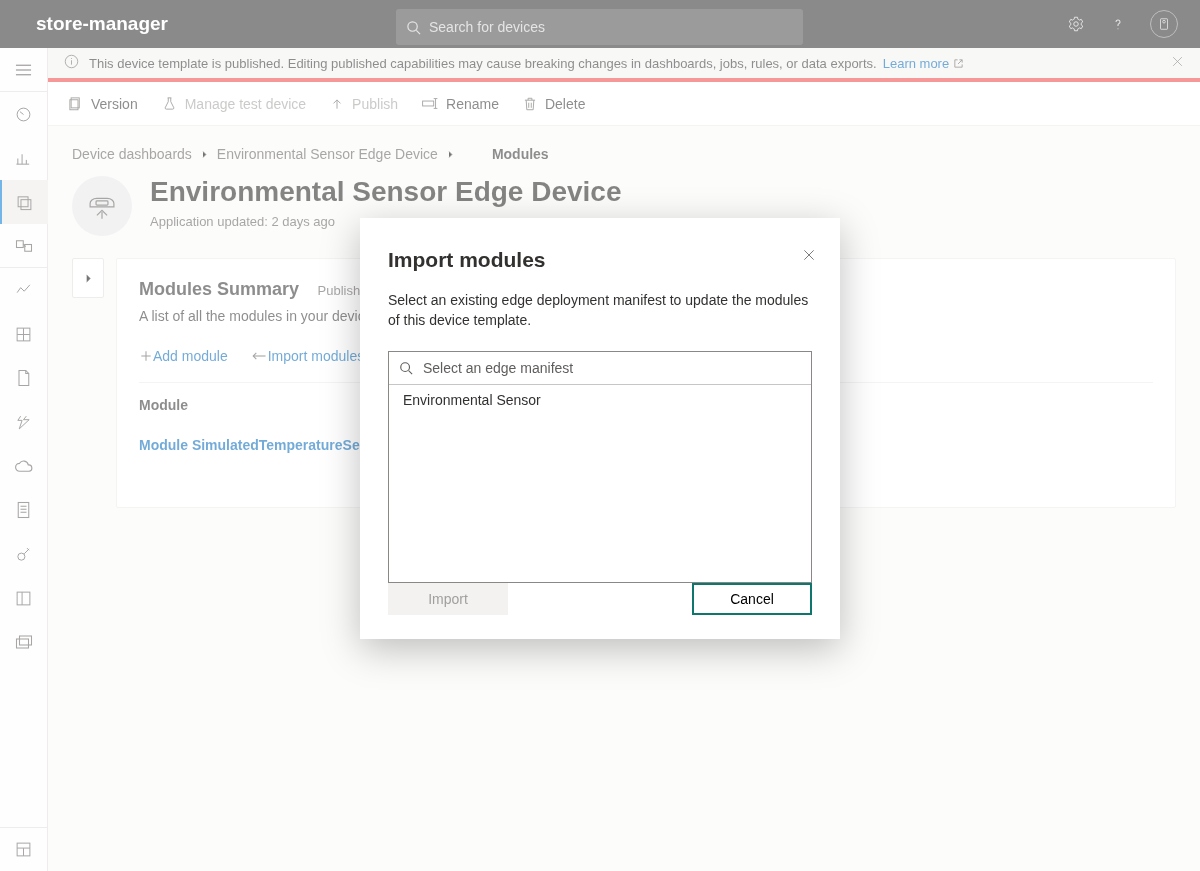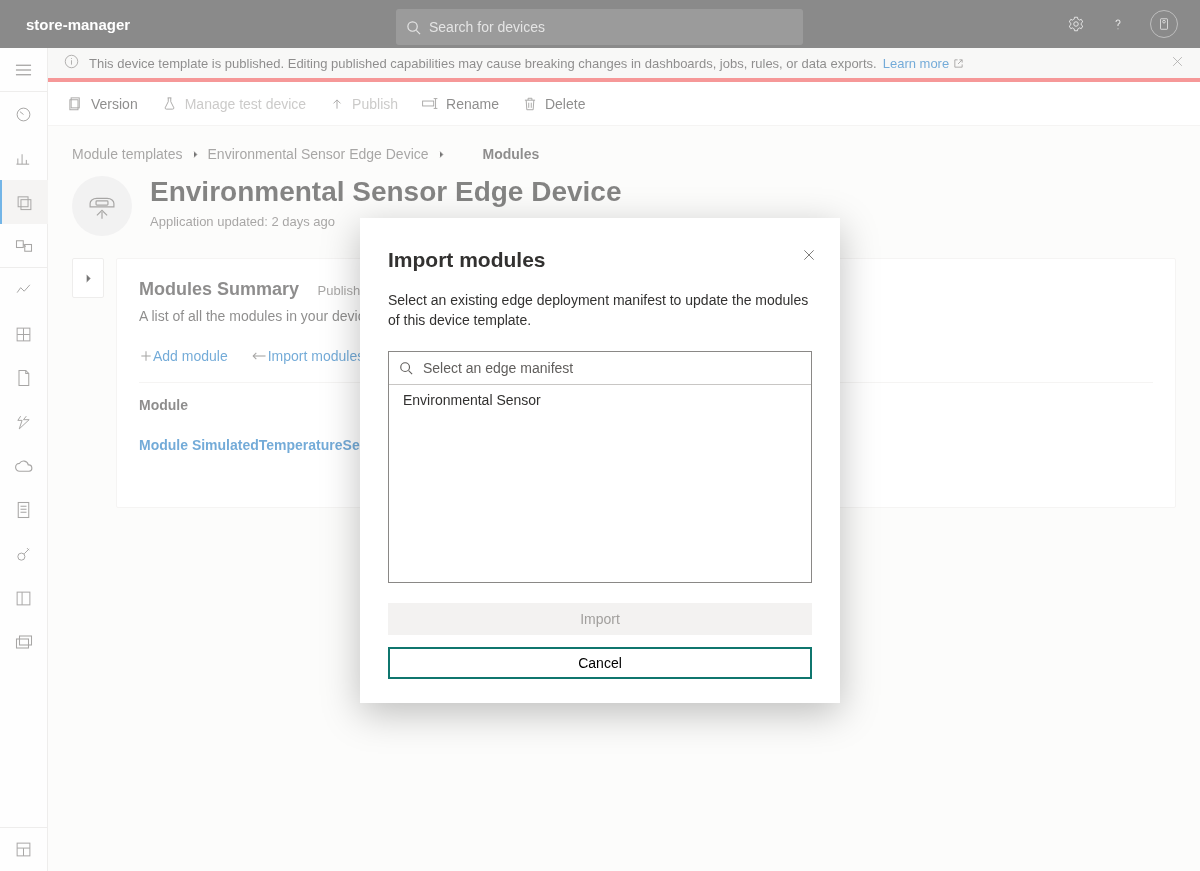--- a/index.html
+++ b/index.html
@@ -1,21 +1,21 @@
 <!DOCTYPE html>
 <html><head>
 <meta charset="utf-8">
 <style>
   * { box-sizing: border-box; margin: 0; padding: 0; font-family: "Segoe UI", -apple-system, sans-serif; }
   html, body { width: 1200px; height: 871px; overflow: hidden; background: #f3f2f1; color: #323130; }
   
   .header {
     height: 48px; background: #2b2b2b; color: #fff; display: flex; align-items: center; padding: 0 16px;
   }
-  .app-name { font-size: 15px; font-weight: 600; flex: 0 0 auto; margin-left: 10px; }
+  .app-name { font-size: 19px; font-weight: 600; flex: 0 0 auto; margin-left: 20px; }
   .spacer { flex: 1; }
   .search-bar {
     position: absolute; left: 396px; top: 9px; width: 407px; height: 36px;
     background: #4a4a4a; border-radius: 3px; display: flex; align-items: center; padding: 0 10px;
     color: #d0d0d0; font-size: 14px;
   }
   .search-bar svg { margin-right: 8px; flex: 0 0 auto; }
   .header-icons { display: flex; align-items: center; gap: 22px; margin-right: 6px; }
   .header-icon { width: 20px; height: 20px; display:flex; align-items:center; justify-content:center; cursor:pointer;}
   .user-circle { width:28px; height:28px; border:1px solid #888; border-radius:50%; display:flex; align-items:center; justify-content:center; font-size:11px;}
@@ -71,21 +71,21 @@
     box-shadow:0 10px 36px rgba(0,0,0,0.25); padding:30px 28px 24px;
   }
   .dialog h3 { font-size:21px; font-weight:600; color:#323130;}
   .dialog-close { position:absolute; top:30px; right:24px; cursor:pointer;}
   .dialog p { font-size:14px; color:#323130; margin-top:18px; line-height:1.45;}
   .combo { margin-top:20px; border:1px solid #8a8886; position:relative;}
   .combo-input { height:32px; display:flex; align-items:center; padding:0 10px; font-size:14px; color:#605e5c;}
   .combo-input svg{margin-right:10px;}
   .combo-list { height:198px; border-top:1px solid #c8c6c4; overflow:auto;}
   .combo-opt { padding:7px 14px; font-size:14px; cursor:pointer;}
-  .dialog-buttons { display:flex; justify-content:space-between; gap:12px; margin-top:20px;flex-direction:column;}
+  .dialog-buttons { display:flex; justify-content:space-between; gap:12px; }
   .btn { min-width:120px; height:32px; font-size:14px; border:2px solid #0f766e; background:#fff; cursor:pointer;}
   .btn.primary-disabled { background:#f3f2f1; border:none; color:#a19f9d; cursor:default;}
   
   svg { stroke:#605e5c; }
   .header svg { stroke:#d0d0d0; }
 </style>
 </head>
 <body>
 
 <div class="header">
@@ -273,21 +273,21 @@
   <div class="cmd-item">
     <svg width="14" height="16" viewBox="0 0 22 24" fill="none" stroke="#0078d4" stroke-width="1.5">
         <path d="M3 6h16M8 6V3h6v3M5 6l1 15h10l1-15M9 10v8M13 10v8"></path>
       </svg>
     <span>Delete</span>
   </div>
 </div>
 
 <div class="main">
   <div class="breadcrumb">
-    <span class="crumb">Module templates</span>
+    <span class="crumb">Device dashboards</span>
     <svg width="9" height="9" viewBox="0 0 24 24" stroke-width="2">
         <polyline points="8 4 16 12 8 20"></polyline>
       </svg>
     <span class="crumb">Environmental Sensor Edge Device</span>
     <svg width="9" height="9" viewBox="0 0 24 24" stroke-width="2">
         <polyline points="8 4 16 12 8 20"></polyline>
       </svg>
     <span class="current">Modules</span>
   </div>
 

